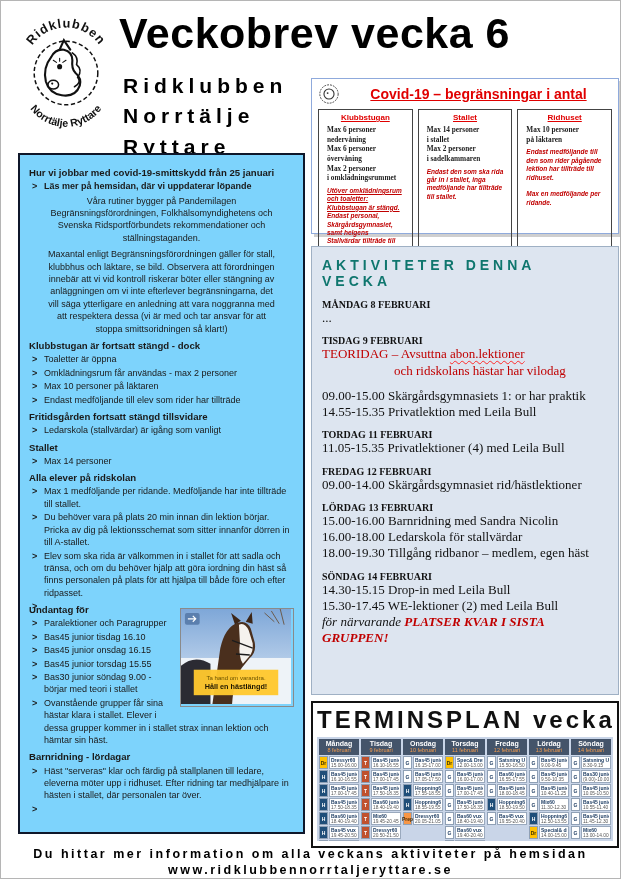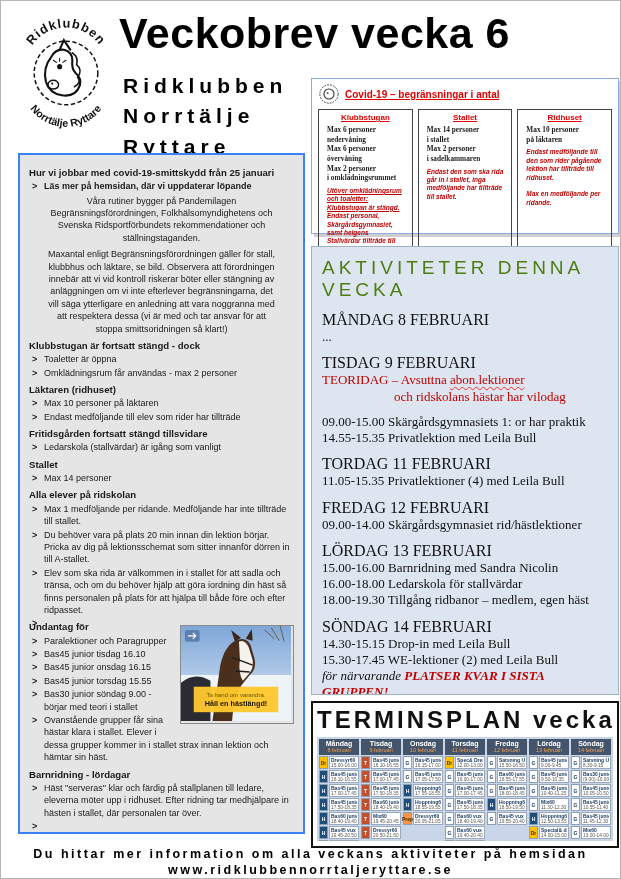--- a/index.html
+++ b/index.html
@@ -8,45 +8,45 @@
 
   
   .logo-big{position:absolute;left:12px;top:16px;width:106px;height:112px;}
   .main-title{position:absolute;left:118px;top:8px;font-size:43px;font-weight:900;letter-spacing:0.5px;color:#000;white-space:nowrap;}
   .club-name{position:absolute;left:122px;top:70px;font-size:21px;font-weight:800;letter-spacing:5px;line-height:1.45;color:#000;}
 
   
   .covid-panel{position:absolute;left:310px;top:77px;width:308px;height:156px;background:#fff;
                border:1px solid #8faadc;box-shadow:3px 3px 0 #cfcfcf;padding:4px 6px;box-sizing:border-box;}
   .covid-head{display:flex;align-items:center;gap:5px;margin-bottom:4px;}
-  .covid-title{flex:1;color:#e00000;font-weight:800;font-size:10px;text-decoration:underline;}
+  .covid-title{flex:1;text-align:center;color:#e00000;font-weight:800;font-size:14px;text-decoration:underline;}
   .covid-cols{display:flex;gap:5px;align-items:stretch;}
   .covid-col{flex:1;border:1px solid #444;padding:3px 8px;min-height:118px;box-sizing:border-box;}
   .covid-col-header{color:#e00000;font-size:8px;font-weight:800;text-decoration:underline;text-align:center;margin-bottom:3px;}
   .covid-col-body{font-size:7.3px;font-weight:700;line-height:1.32;white-space:pre-line;color:#222;font-family:Liberation Serif, serif;}
   .covid-note{margin-top:4px;font-size:6.5px;font-weight:700;font-style:italic;color:#c00000;line-height:1.3;white-space:pre-line;}
   .note-underline{text-decoration:underline;}
 
   
-  .info-box{position:absolute;left:17px;top:152px;width:287px;height:681px;background:#e5e5e5;
-            border:2px solid #3b82f6;padding:7px 9px;box-sizing:border-box;font-size:9px;line-height:1.38;
+  .info-box{position:absolute;left:17px;top:152px;width:287px;height:681px;background:#7dd3fc;
+            border:2px solid #0f172a;padding:7px 9px;box-sizing:border-box;font-size:9px;line-height:1.38;
             color:#1a1a1a;overflow:hidden;}
   .ib-h{font-weight:800;font-size:9.6px;margin-top:4px;}
   .ib-p{margin:2px 17px 4px;text-align:center;}
   .ib-b,.ib-hb{padding-left:15px;position:relative;margin:1px 0;}
   .ib-hb{font-weight:800;}
   .ib-arrow{position:absolute;left:3px;top:0;font-weight:700;}
   .ib-photo{float:right;width:112px;height:97px;margin:8px 0 4px 7px;border:1px solid #8a8a8a;overflow:hidden;}
 
   
   .activities{position:absolute;left:310px;top:245px;width:308px;height:449px;background:#dde5f0;
               border:1px solid #9fb0c4;padding:8px 10px;box-sizing:border-box;overflow:hidden;}
-  .act-heading{font-size:19px;font-weight:400;letter-spacing:4px;margin:2px 0 10px;color:#4d7c0f;}
+  .act-heading{font-size:14px;font-weight:700;letter-spacing:4px;margin:2px 0 10px;color:#0f766e;}
   .act-day{margin-bottom:9px;font-family:"Liberation Serif",serif;}
-  .act-title{font-weight:400;font-size:16px;}
+  .act-title{font-weight:700;font-size:10px;}
   .act-line{font-size:13px;line-height:1.25;}
   .red{color:#c00000;}
   .wavy{text-decoration:underline wavy #ff2a2a 1px;text-underline-offset:2px;}
   .indent2{padding-left:72px;display:inline-block;}
   .it{font-style:italic;}
   .bold{font-weight:700;}
 
   
   .terminsplan{position:absolute;left:310px;top:700px;width:308px;height:147px;background:#fff;
                border:2px solid #111;box-sizing:border-box;padding:2px 4px;overflow:hidden;}
@@ -142,21 +142,20 @@
 
   <div class="info-box">
     <div>
         <div class="ib-h">Hur vi jobbar med covid-19-smittskydd från 25 januari</div>
         <div class="ib-hb"><span class="ib-arrow">&gt;</span><span>Läs mer på hemsidan, där vi uppdaterar löpande</span></div>
         <div class="ib-p">Våra rutiner bygger på Pandemilagen Begränsningsförordningen, Folkhälsomyndighetens och Svenska Ridsportförbundets rekommendationer och ställningstaganden.</div>
         <div class="ib-p">Maxantal enligt Begränsningsförordningen gäller för stall, klubbhus och läktare, se bild. Observera att förordningen innebär att vi vid kontroll riskerar böter eller stängning av anläggningen om vi inte efterlever begränsningarna, det vill säga ytterligare en anledning att vara noggranna med att respektera dessa (vi är med och tar ansvar för att stoppa smittsoridningen så klart!)</div>
         <div class="ib-h">Klubbstugan är fortsatt stängd - dock</div>
         <div class="ib-b"><span class="ib-arrow">&gt;</span><span>Toaletter är öppna</span></div>
         <div class="ib-b"><span class="ib-arrow">&gt;</span><span>Omklädningsrum får användas - max 2 personer</span></div>
-        <div class="ib-h">Läktaren (ridhuset)</div>
         <div class="ib-b"><span class="ib-arrow">&gt;</span><span>Max 10 personer på läktaren</span></div>
         <div class="ib-b"><span class="ib-arrow">&gt;</span><span>Endast medföljande till elev som rider har tillträde</span></div>
         <div class="ib-h">Fritidsgården fortsatt stängd tillsvidare</div>
         <div class="ib-b"><span class="ib-arrow">&gt;</span><span>Ledarskola (stallvärdar) är igång som vanligt</span></div>
         <div class="ib-h">Stallet</div>
         <div class="ib-b"><span class="ib-arrow">&gt;</span><span>Max 14 personer</span></div>
         <div class="ib-h">Alla elever på ridskolan</div>
         <div class="ib-b"><span class="ib-arrow">&gt;</span><span>Max 1 medföljande per ridande. Medföljande har inte tillträde till stallet.</span></div>
         <div class="ib-b"><span class="ib-arrow">&gt;</span><span>Du behöver vara på plats 20 min innan din lektion börjar. Pricka av dig på lektionsschemat som sitter innanför dörren in till A-stallet.</span></div>
         <div class="ib-b"><span class="ib-arrow">&gt;</span><span>Elev som ska rida är välkommen in i stallet för att sadla och tränsa, och om du behöver hjälp att göra iordning din häst så finns personalen på plats för att hjälpa till både före och efter ridpasset.</span></div>

